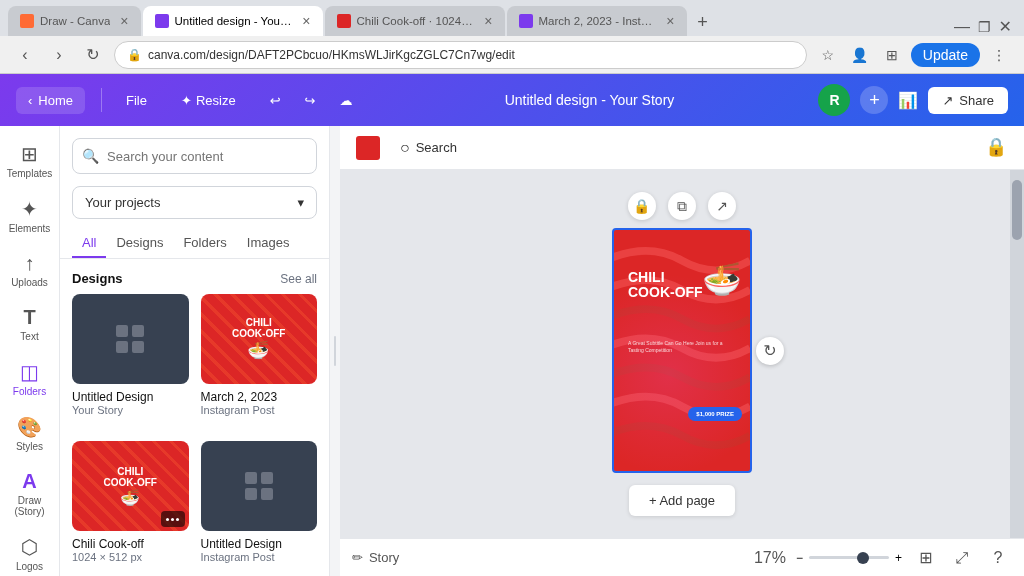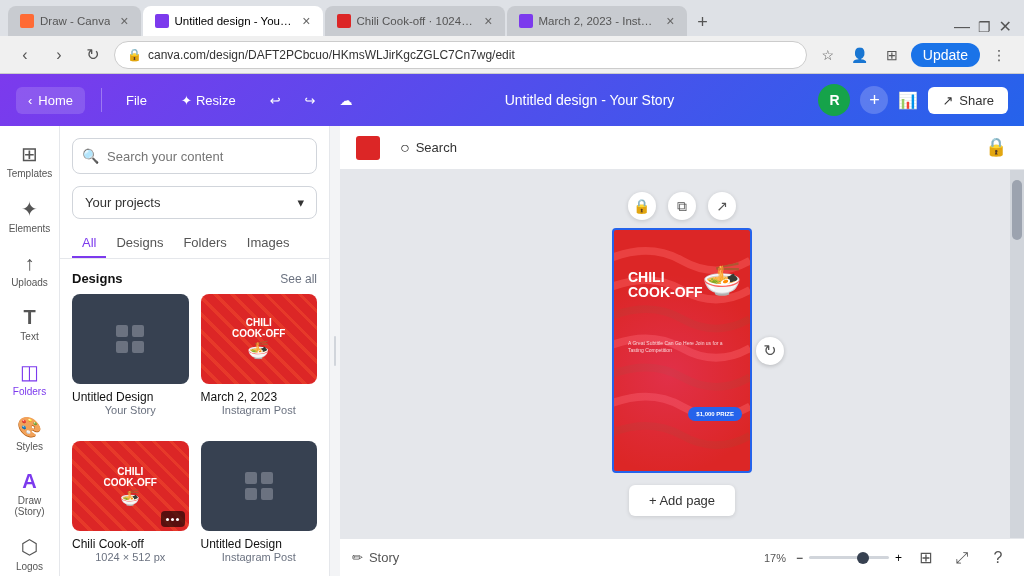--- a/index.html
+++ b/index.html
@@ -62,21 +62,21 @@
     .tab-item { padding: 6px 10px; font-size: 13px; cursor: pointer; color: #555; border-bottom: 2px solid transparent; }
     .tab-item.active { color: #7c3aed; border-bottom-color: #7c3aed; font-weight: 500; }
     .section-header { display: flex; justify-content: space-between; align-items: center; padding: 0 12px 8px; }
     .section-title { font-size: 13px; font-weight: 600; color: #111; }
     .see-all { font-size: 12px; color: #6b7280; cursor: pointer; }
 
     .designs-grid { display: grid; grid-template-columns: 1fr 1fr; gap: 12px; padding: 0 12px; overflow-y: auto; flex: 1; }
     .design-card { cursor: pointer; }
     .design-thumb { width: 100%; height: 90px; border-radius: 8px; overflow: hidden; margin-bottom: 6px; position: relative; }
     .design-name { font-size: 12px; font-weight: 500; color: #111; }
-    .design-type { font-size: 11px; color: #6b7280; text-align: center; }
+    .design-type { font-size: 11px; color: #6b7280; }
 
     
     .thumb-blank { background: #374151; display: flex; align-items: center; justify-content: center; width: 100%; height: 100%; }
     .thumb-grid-icon { display: grid; grid-template-columns: 1fr 1fr; gap: 4px; width: 28px; height: 28px; }
     .thumb-grid-cell { background: #6b7280; border-radius: 2px; }
 
     
     .thumb-chili { background: #dc2626; width: 100%; height: 100%; display: flex; align-items: center; justify-content: center; position: relative; overflow: hidden; }
     .thumb-chili-text { color: white; font-weight: 900; font-size: 10px; text-align: center; line-height: 1.1; text-transform: uppercase; }
 
@@ -111,21 +111,21 @@
     .canvas-pink-overlay { position: absolute; inset: 0; background: radial-gradient(circle at 40% 60%, rgba(236,72,153,0.3), transparent 60%); }
 
     .rotate-btn { position: absolute; right: -32px; top: 50%; transform: translateY(-50%); width: 28px; height: 28px; border-radius: 50%; background: white; display: flex; align-items: center; justify-content: center; font-size: 16px; color: #555; cursor: pointer; box-shadow: 0 1px 4px rgba(0,0,0,0.2); }
 
     .add-page-btn { margin-top: 12px; background: white; border-radius: 6px; padding: 8px 20px; font-size: 13px; color: #333; cursor: pointer; box-shadow: 0 1px 4px rgba(0,0,0,0.12); display: flex; align-items: center; gap: 6px; }
 
     
     .bottom-bar { height: 38px; background: white; display: flex; align-items: center; padding: 0 12px; gap: 10px; border-top: 1px solid #e5e7eb; }
     .notes-btn { display: flex; align-items: center; gap: 6px; font-size: 13px; color: #555; cursor: pointer; }
     .bottom-spacer { flex: 1; }
-    .zoom-text { font-size: 11px; color: #555; }
+    .zoom-text { font-size: 16px; color: #555; }
     .zoom-slider { display: flex; align-items: center; gap: 6px; }
     .slider-line { width: 80px; height: 3px; background: #d1d5db; border-radius: 2px; position: relative; }
     .slider-knob { width: 12px; height: 12px; background: #374151; border-radius: 50%; position: absolute; top: -4.5px; left: 60%; }
     .bottom-right-btns { display: flex; gap: 8px; }
     .bottom-icon-btn { width: 28px; height: 28px; display: flex; align-items: center; justify-content: center; cursor: pointer; color: #555; font-size: 16px; border-radius: 4px; }
 
     
     .wave-svg { position: absolute; inset: 0; width: 100%; height: 100%; opacity: 0.4; }
   </style>
 </head>

